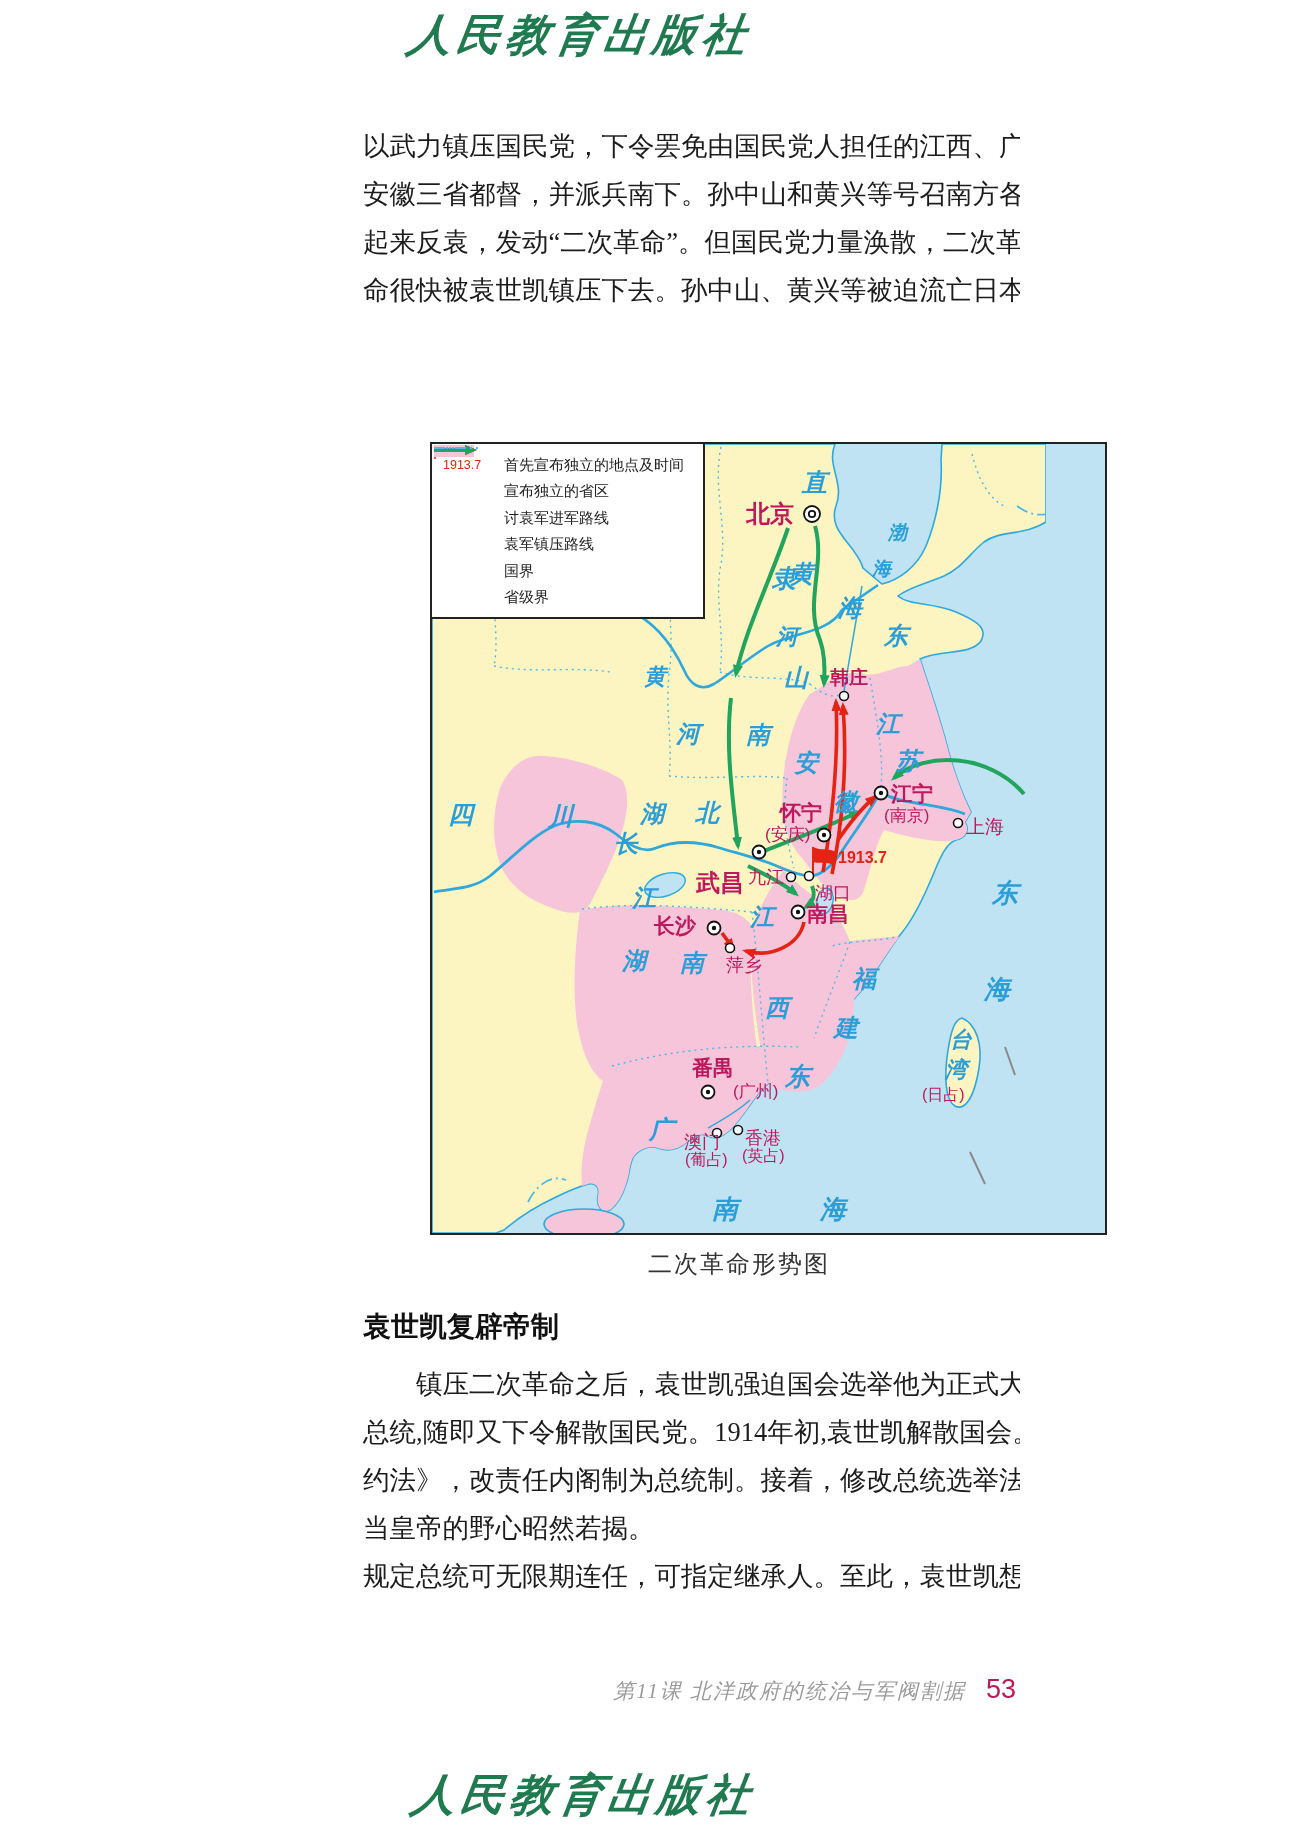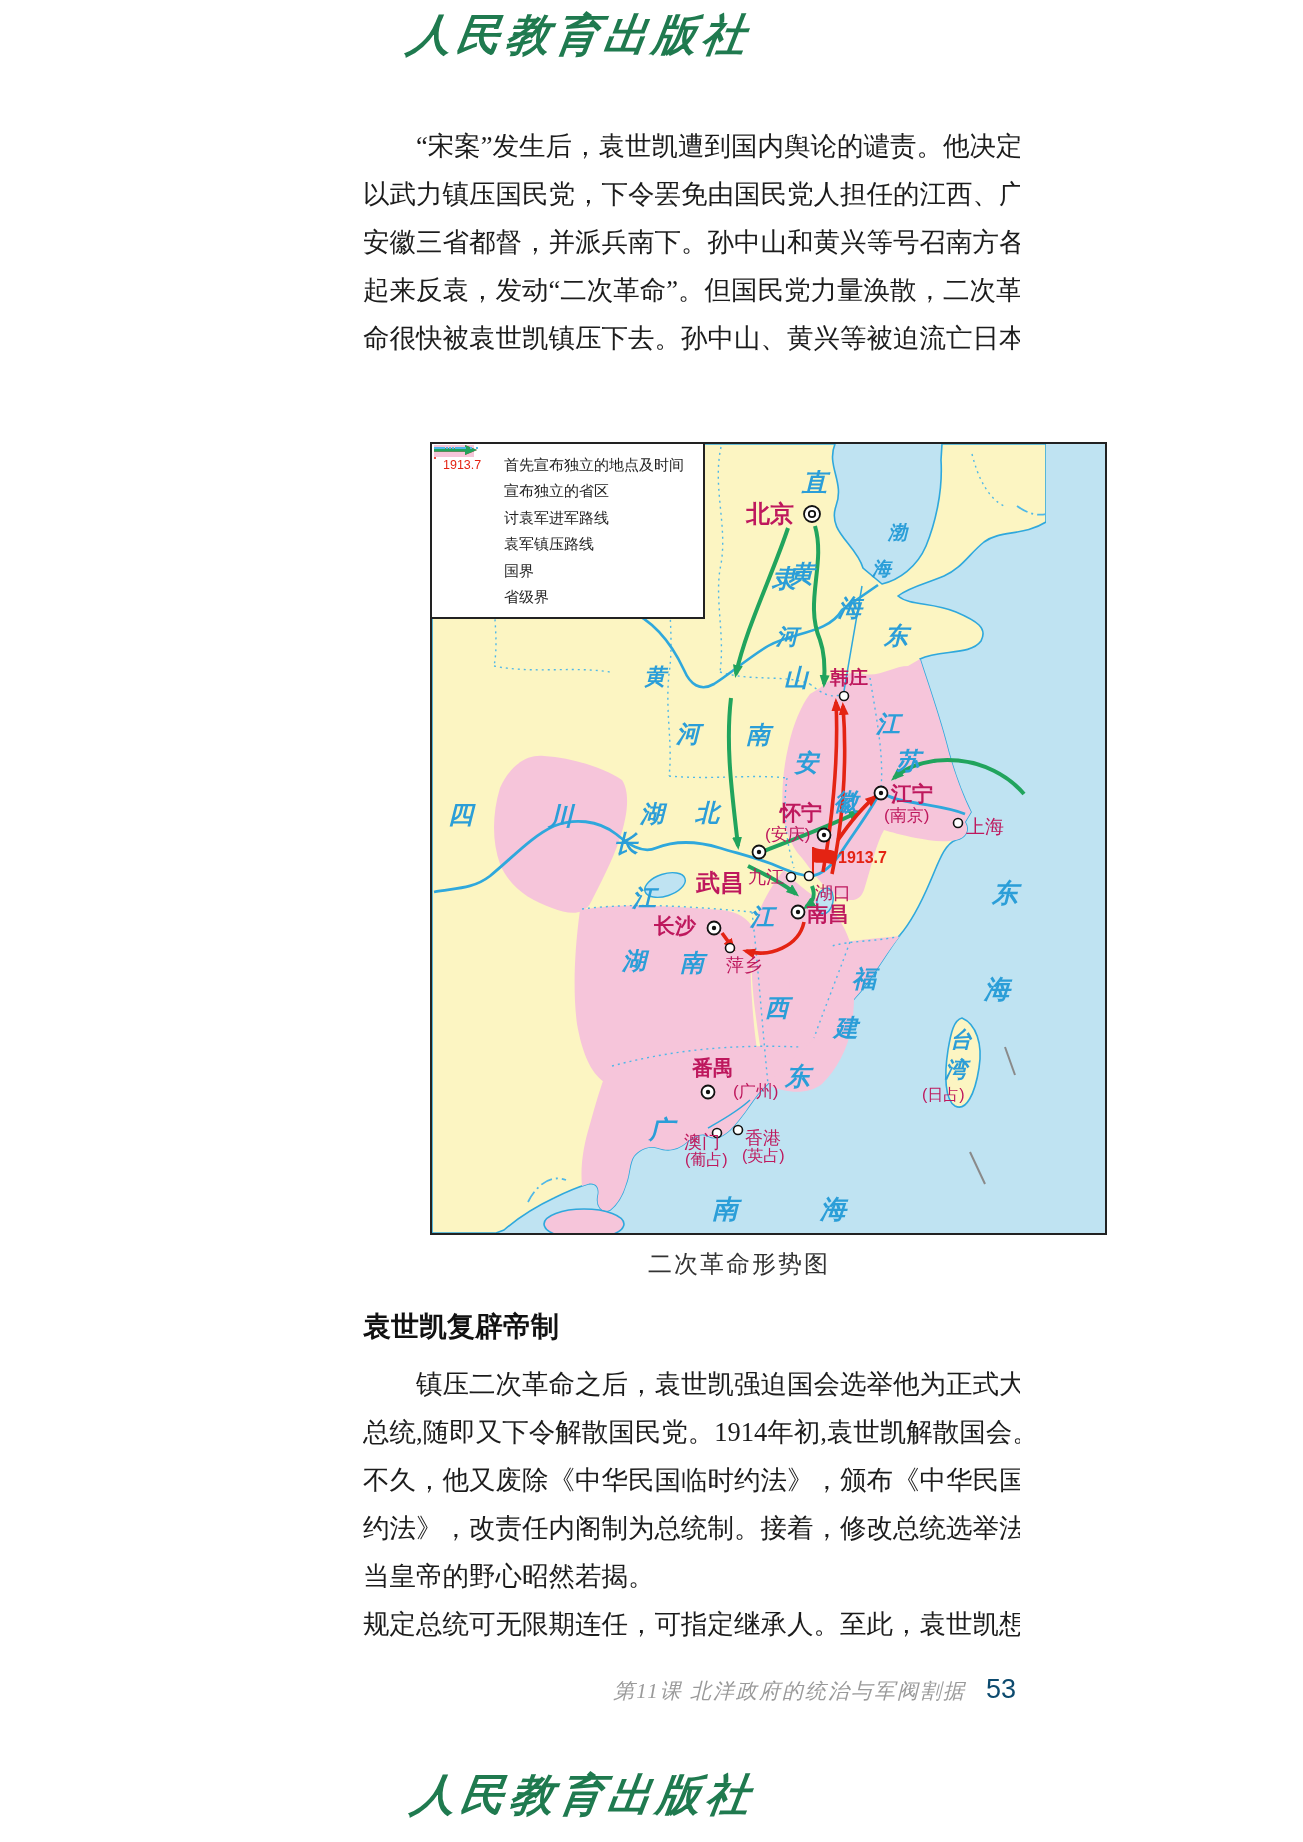--- a/index.html
+++ b/index.html
@@ -29,29 +29,28 @@
        font-family:"Liberation Sans","DejaVu Sans",sans-serif;}
   .alt{font-weight:normal;}
   .geo{position:absolute;color:#2b9ed8;font-style:italic;font-weight:bold;white-space:nowrap;
        font-family:"Liberation Serif","DejaVu Serif",serif;z-index:3;}
   .flagdate{position:absolute;color:#e42313;font-weight:bold;font-size:16px;z-index:5;
             font-family:"Liberation Sans","DejaVu Sans",sans-serif;}
   .caption{position:absolute;left:430px;top:1248px;width:618px;text-align:center;
            font-size:24px;color:#333;letter-spacing:2px;}
   .footer{position:absolute;top:1674px;left:0;width:1016px;text-align:right;white-space:nowrap;}
   .footer .lesson{font-style:italic;color:#9a9a9a;font-size:21px;letter-spacing:2px;}
-  .footer .pnum{color:#0c4a6e;font-size:27px;margin-left:16px;font-family:"Liberation Sans",sans-serif;}
+  .footer .pnum{color:#be185d;font-size:27px;margin-left:16px;font-family:"Liberation Sans",sans-serif;}
 </style>
 </head>
 <body>
 
 <div class="logo" style="left:408px;top:6px;">人民教育出版社</div>
 
 <div class="para" style="left:363px;top:122px;">
-  <div class="ln ind">“宋案”发生后，袁世凯遭到国内舆论的谴责。他决定</div>
   <div class="ln">以武力镇压国民党，下令罢免由国民党人担任的江西、广东、</div>
   <div class="ln">安徽三省都督，并派兵南下。孙中山和黄兴等号召南方各省</div>
   <div class="ln">起来反袁，发动“二次革命”。但国民党力量涣散，二次革</div>
   <div class="ln">命很快被袁世凯镇压下去。孙中山、黄兴等被迫流亡日本。</div>
 </div>
 
 <div class="map">
   <svg width="614" height="789" viewBox="0 0 614 789">
     <defs>
       <marker id="mg" markerWidth="18" markerHeight="16" refX="9" refY="5" orient="auto" markerUnits="userSpaceOnUse">
@@ -307,21 +306,20 @@
   <span class="geo" style="left:388px;top:748px;font-size:26px;">海</span>
 </div>
 
 <div class="caption">二次革命形势图</div>
 
 <div class="sec-head" style="left:363px;top:1308px;">袁世凯复辟帝制</div>
 
 <div class="para" style="left:363px;top:1360px;">
   <div class="ln ind">镇压二次革命之后，袁世凯强迫国会选举他为正式大</div>
   <div class="ln">总统,随即又下令解散国民党。1914年初,袁世凯解散国会。</div>
-  <div class="ln">不久，他又废除《中华民国临时约法》，颁布《中华民国</div>
   <div class="ln">约法》，改责任内阁制为总统制。接着，修改总统选举法，</div>
   <div class="ln short">当皇帝的野心昭然若揭。</div>
   <div class="ln">规定总统可无限期连任，可指定继承人。至此，袁世凯想</div>
 </div>
 
 <div class="footer">
   <span class="lesson">第11课 北洋政府的统治与军阀割据</span>
   <span class="pnum">53</span>
 </div>
 

